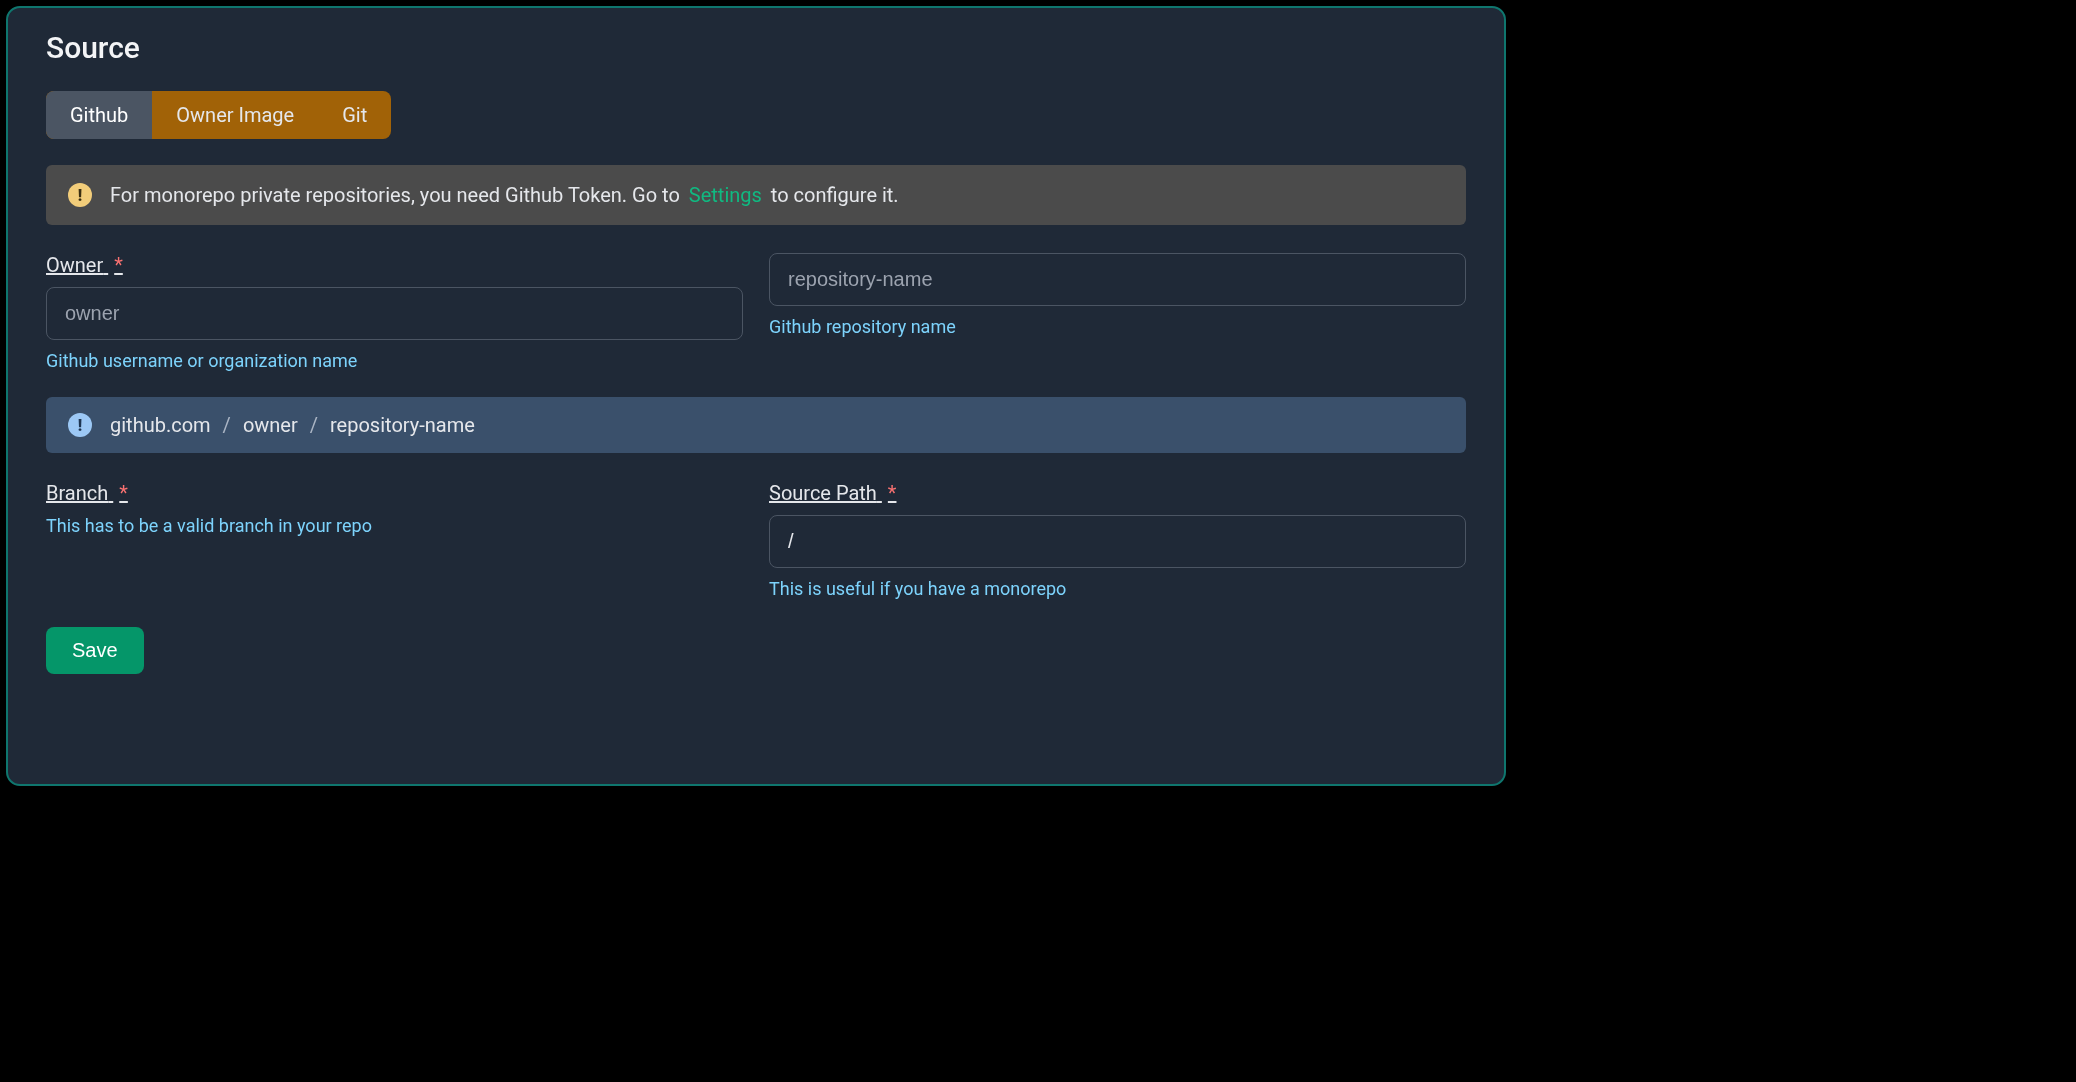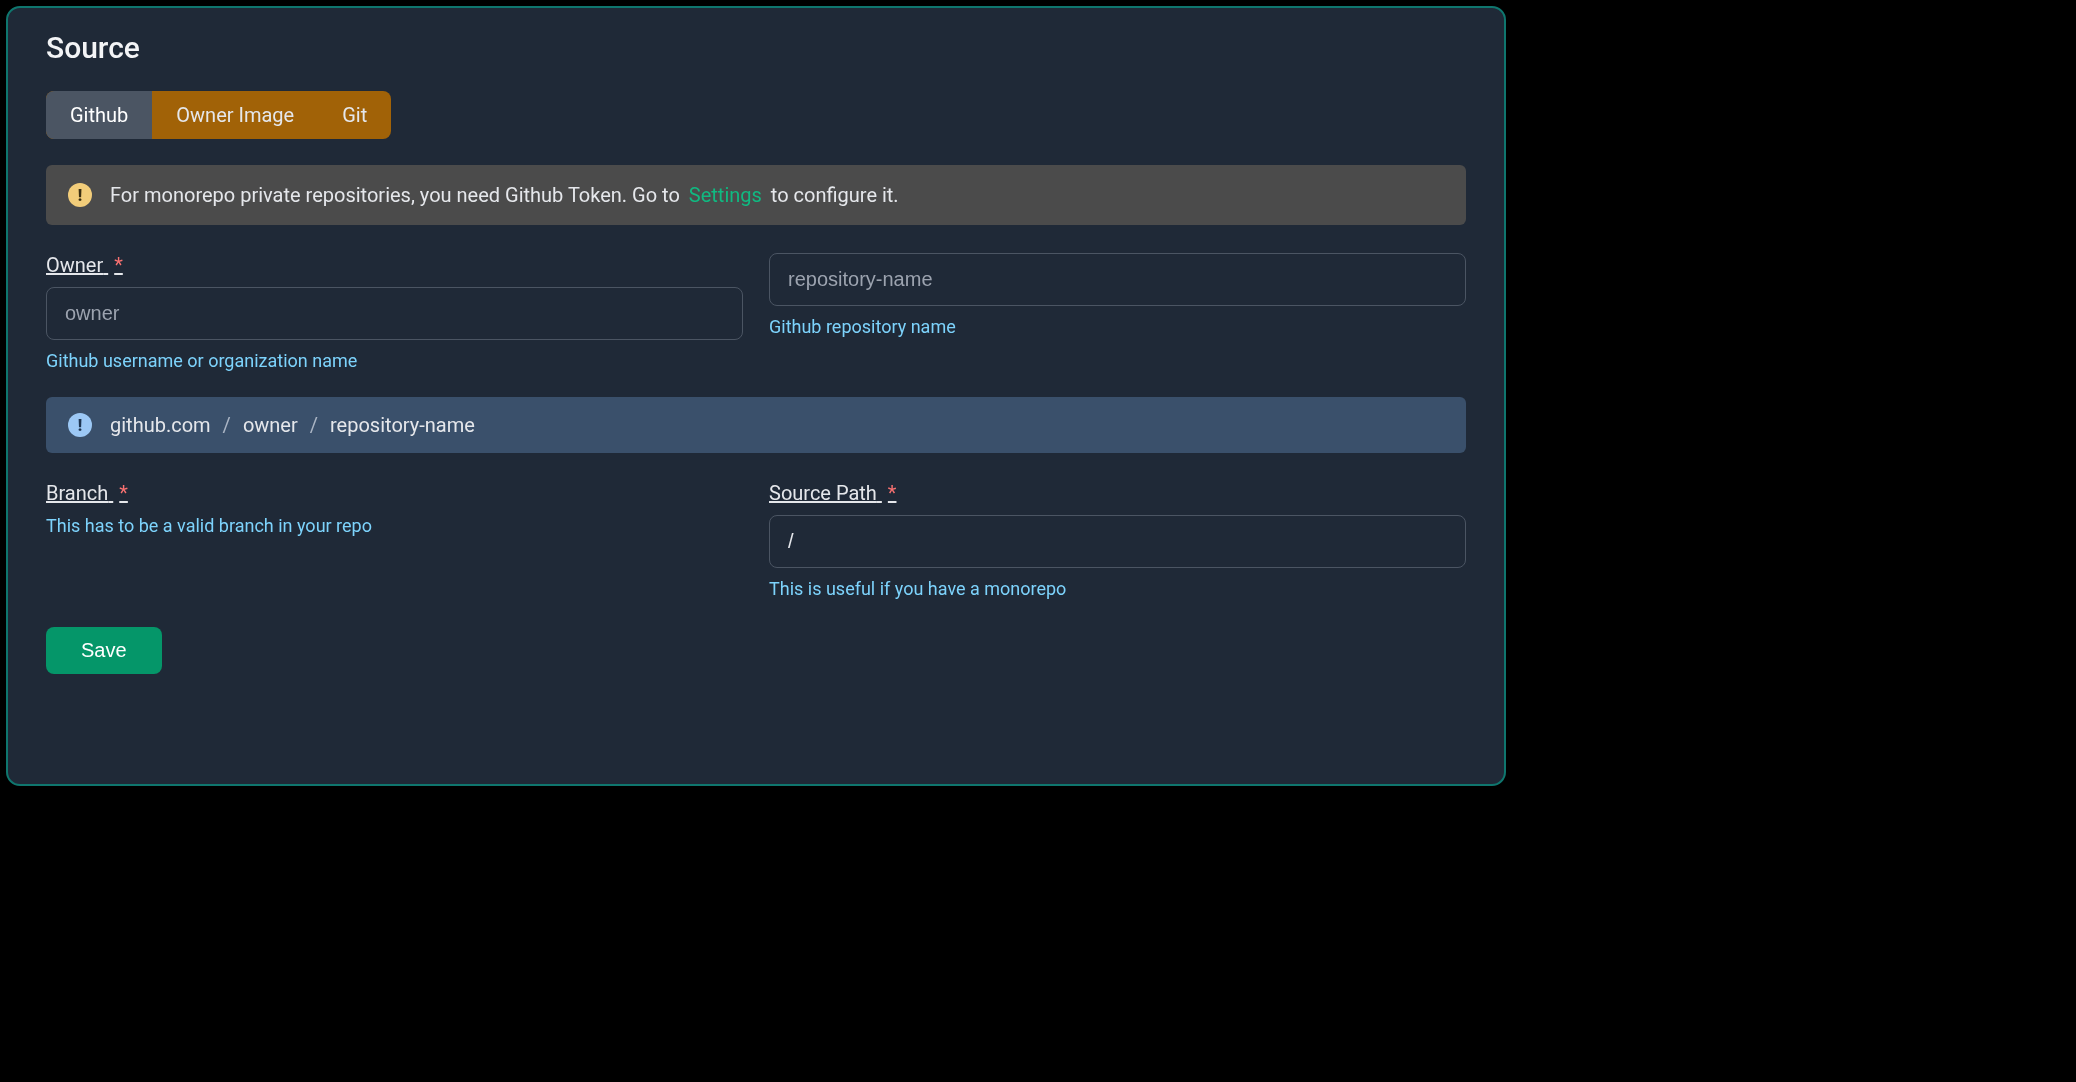--- a/index.html
+++ b/index.html
@@ -138,21 +138,21 @@
     color: #7dd3fc;
     margin-top: 10px;
   }
   .save-btn {
     margin-top: 28px;
     background: #059669;
     color: #fff;
     font-size: 20px;
     border: none;
     border-radius: 8px;
-    padding: 12px 35px;
+    padding: 12px 26px;
     cursor: pointer;
   }
 </style>
 </head>
 <body>
 
 <div class="canvas">
   <div class="panel">
 
     <h1 class="title">Source</h1>

